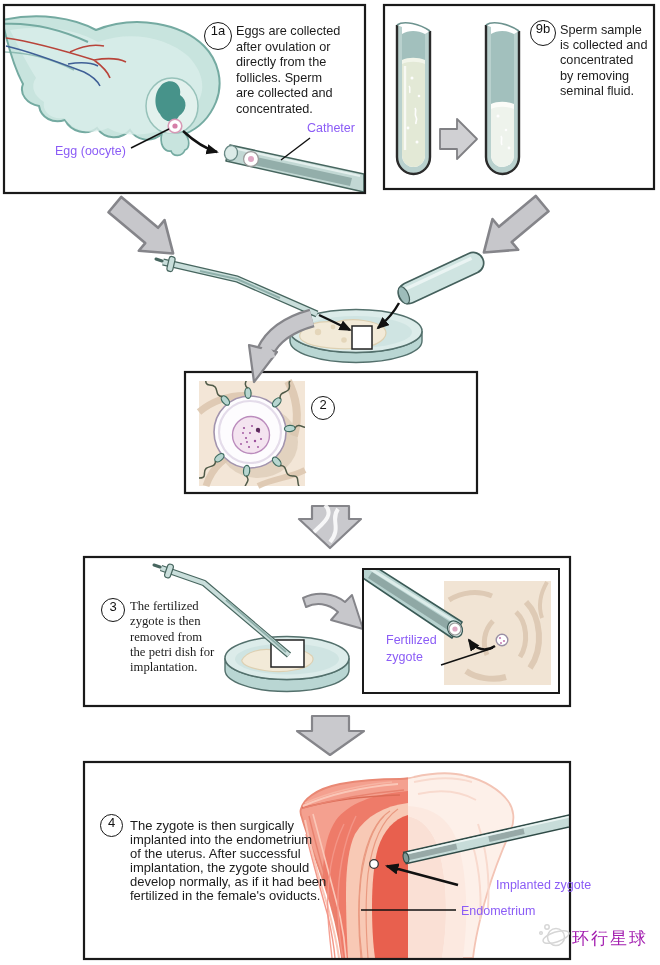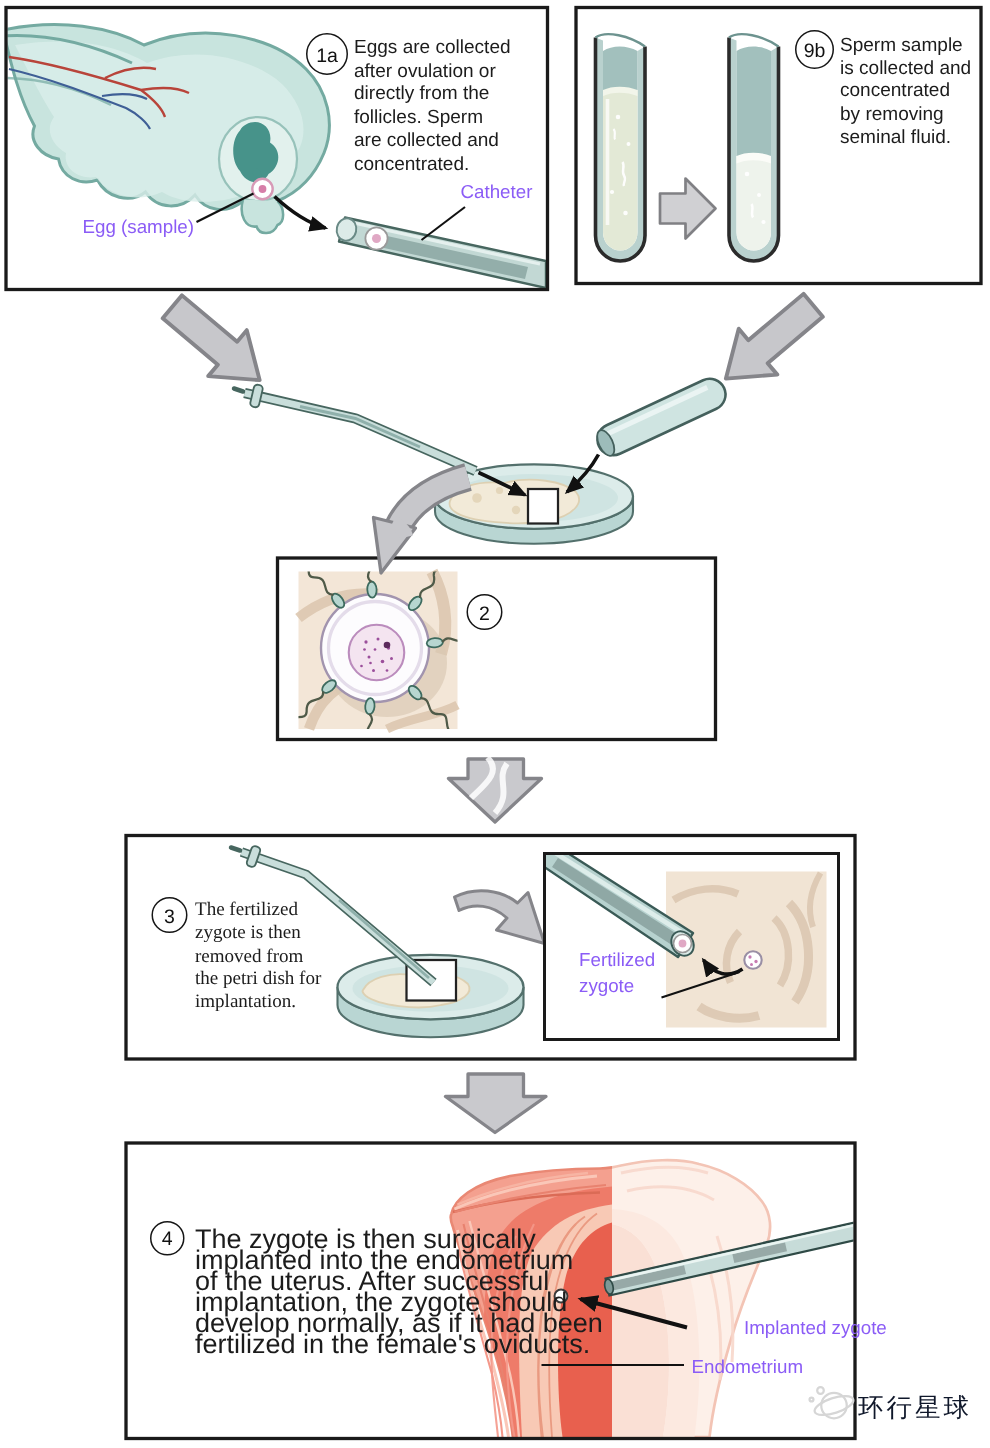--- a/index.html
+++ b/index.html
@@ -2,22 +2,22 @@
 <html><head>
 <meta charset="utf-8">
 <style>
   html,body{margin:0;padding:0;background:#ffffff;}
   .stage{position:relative;width:660px;height:965px;background:#ffffff;overflow:hidden;
          font-family:"Liberation Sans","DejaVu Sans",sans-serif;color:#1c1c1c;}
   .art{position:absolute;left:0;top:0;}
   .ptext{position:absolute;white-space:pre-line;font-size:12.7px;line-height:15.5px;color:#1c1c1c;}
   .plabel{position:absolute;font-size:12.5px;line-height:16.5px;color:#8b5cf6;white-space:pre-line;}
   .badge{position:absolute;border:1.8px solid #161616;border-radius:50%;background:#fff;
-         display:flex;align-items:center;justify-content:center;font-size:13px;color:#111;}
-  .wm-text{position:absolute;font-size:17px;letter-spacing:2px;color:#0f172a;}
+         display:flex;align-items:flex-start;justify-content:center;font-size:13px;color:#111;}
+  .wm-text{position:absolute;font-size:17px;letter-spacing:2px;color:#a21caf;}
 </style>
 </head>
 <body>
 
 <div class="stage">
 
 <svg class="art" width="660" height="965" viewBox="0 0 660 965">
   <defs>
     <marker id="ah" markerWidth="6.5" markerHeight="5.5" refX="4.4" refY="2.2" orient="auto">
       <path d="M0,0 L5.2,2.2 L0,4.4 Z" fill="#111"></path>
@@ -422,28 +422,28 @@
 after ovulation or
 directly from the
 follicles. Sperm
 are collected and
 concentrated.</div>
 <div class="ptext" style="left:130px;top:599px;line-height:15.3px;font-family:Liberation Serif, serif;">The fertilized
 zygote is then
 removed from
 the petri dish for
 implantation.</div>
-<div class="ptext" style="left:130px;top:819px;font-size:18px;line-height:14px;">The zygote is then surgically
+<div class="ptext" style="left:130px;top:819px;font-size:13px;line-height:14px;">The zygote is then surgically
 implanted into the endometrium
 of the uterus. After successful
 implantation, the zygote should
 develop normally, as if it had been
 fertilized in the female's oviducts.</div>
 
-<div class="plabel" style="left:55px;top:143px;">Egg (sample)</div>
+<div class="plabel" style="left:55px;top:143px;">Egg (oocyte)</div>
 <div class="plabel" style="left:307px;top:120px;">Catheter</div>
 <div class="plabel" style="left:386px;top:632px;">Fertilized
 zygote</div>
 <div class="plabel" style="left:461px;top:877px;margin-left:35px;">Implanted zygote</div>
 <div class="plabel" style="left:461px;top:903px;">Endometrium</div>
 
 <div class="wm-text" style="left:572px;top:927px;">环行星球</div>
 
 </div>
 

